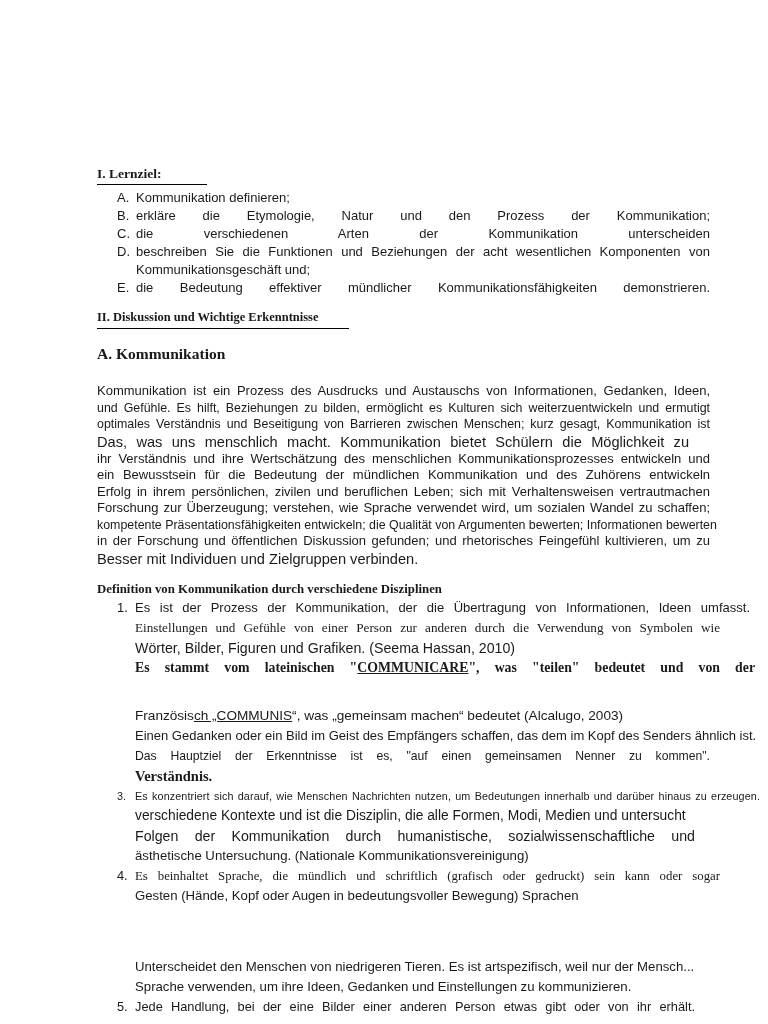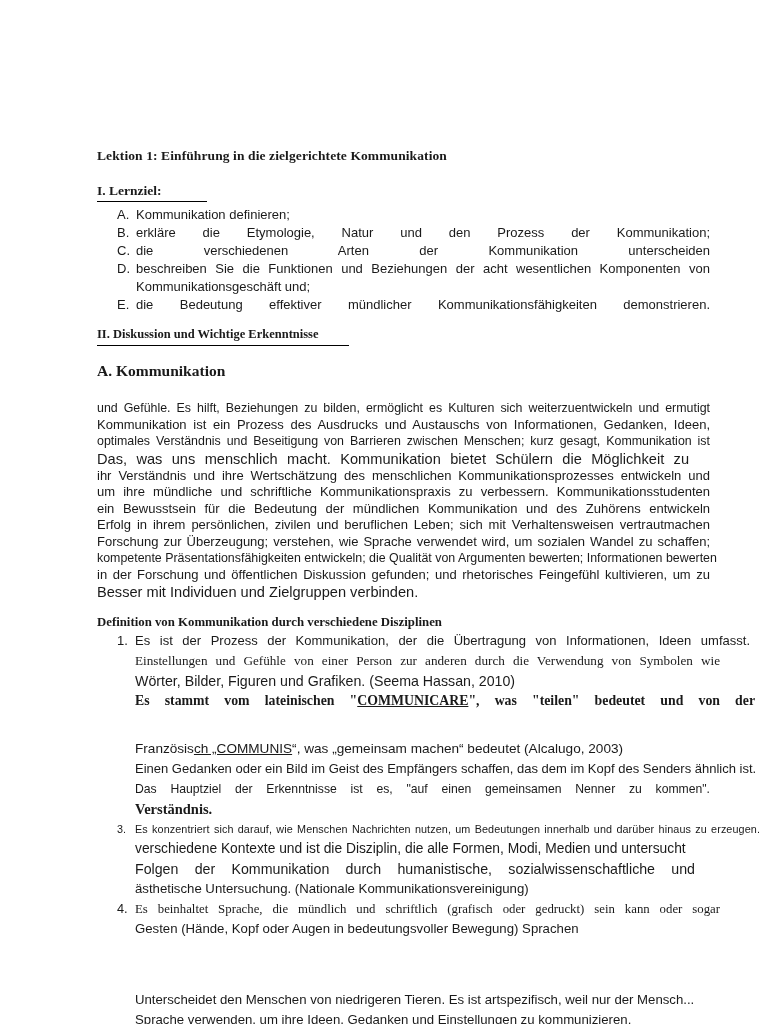--- a/index.html
+++ b/index.html
@@ -59,21 +59,20 @@
   .in15{margin-right:15px;}
   .verst{font-size:14.5px;}
   .tailgap{margin-top:51px;}
 </style>
 </head>
 <body>
 
 <div class="page">
   <div class="content">
 
-    <div class="doc-title serif">Lektion 1: Einführung in die zielgerichtete Kommunikation</div>
 
     <div class="h-lernziel serif"><span class="ul">I. Lernziel:</span></div>
 
     <div class="obj">
       <div class="li">
         <span class="num">A.</span>
         <div class="body">Kommunikation  definieren;</div>
       </div>
       <div class="li">
         <span class="num">B.</span>
@@ -91,26 +90,25 @@
         <span class="num">E.</span>
         <div class="body j ln">die Bedeutung effektiver mündlicher Kommunikationsfähigkeiten demonstrieren.</div>
       </div>
     </div>
 
     <div class="h-disk serif"><span class="ul">II. Diskussion und Wichtige Erkenntnisse</span></div>
 
     <div class="h-komm serif">A. Kommunikation</div>
 
     <div class="para">
+      <div class="ln j">Kommunikation ist ein Prozess des Ausdrucks und Austauschs von Informationen, Gedanken, Ideen,</div>
       <div class="ln j sm">und Gefühle. Es hilft, Beziehungen zu bilden, ermöglicht es Kulturen sich weiterzuentwickeln und ermutigt</div>
-      <div class="ln j">Kommunikation ist ein Prozess des Ausdrucks und Austauschs von Informationen, Gedanken, Ideen,</div>
       <div class="ln j sm">optimales Verständnis und Beseitigung von Barrieren zwischen Menschen; kurz gesagt, Kommunikation ist</div>
       <div class="ln j lg short">Das, was uns menschlich macht. Kommunikation bietet Schülern die Möglichkeit zu</div>
       <div class="ln j">ihr Verständnis und ihre Wertschätzung des menschlichen Kommunikationsprozesses entwickeln und</div>
-      <div class="ln j">um ihre mündliche und schriftliche Kommunikationspraxis zu verbessern. Kommunikationsstudenten</div>
       <div class="ln j">ein Bewusstsein für die Bedeutung der mündlichen Kommunikation und des Zuhörens entwickeln</div>
       <div class="ln j">Erfolg in ihrem persönlichen, zivilen und beruflichen Leben; sich mit Verhaltensweisen vertrautmachen</div>
       <div class="ln j">Forschung zur Überzeugung; verstehen, wie Sprache verwendet wird, um sozialen Wandel zu schaffen;</div>
       <div class="ln j sm">kompetente Präsentationsfähigkeiten entwickeln; die Qualität von Argumenten bewerten; Informationen bewerten</div>
       <div class="ln j">in der Forschung und öffentlichen Diskussion gefunden; und rhetorisches Feingefühl kultivieren, um zu</div>
       <div class="ln lg last">Besser mit Individuen und Zielgruppen verbinden.</div>
     </div>
 
     <div class="h-def serif">Definition von Kommunikation durch verschiedene Disziplinen</div>
 

